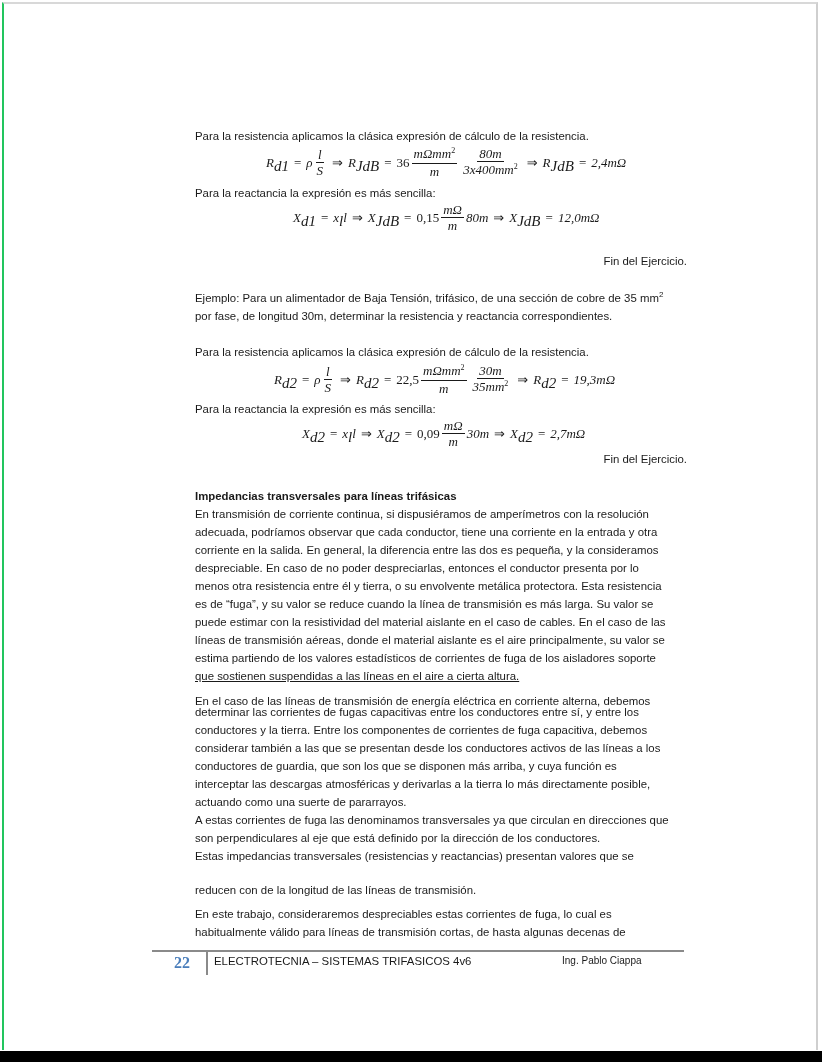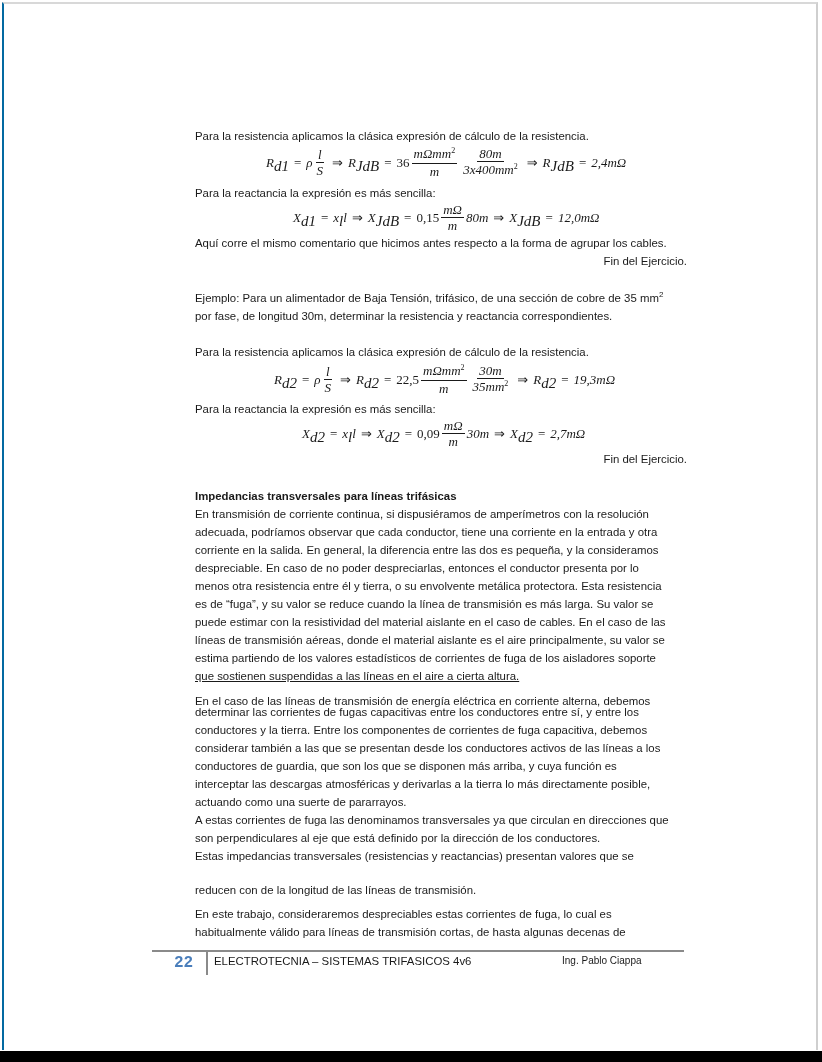--- a/index.html
+++ b/index.html
@@ -2,21 +2,21 @@
 <html><head>
 <meta charset="utf-8">
 <style>
   html, body { margin:0; padding:0; }
   body {
     width:822px; height:1062px; position:relative; overflow:hidden;
     background:#ffffff; font-family:"Liberation Sans", sans-serif; color:#1a1a1a;
   }
   .page {
     position:absolute; left:2px; top:2px; width:816px; height:1048px;
-    border-left:2px solid #0369a1; border-top:2px solid #d8d8d8; border-right:2px solid #cfcfcf;
+    border-left:2px solid #22c55e; border-top:2px solid #d8d8d8; border-right:2px solid #cfcfcf;
     box-sizing:border-box; background:#fff;
   }
   .bottom-bar { position:absolute; left:0; top:1051px; width:822px; height:11px; background:#000; }
   .txt {
     position:absolute; left:191px; width:492px;
     font-family:"Liberation Sans", sans-serif; font-size:11.4px; line-height:18px;
     white-space:nowrap; color:#1a1a1a;
   }
   .right { text-align:right; }
   .bold { font-weight:bold; }
@@ -27,21 +27,21 @@
   .math .up { font-style:normal; }
   .frac { display:inline-flex; flex-direction:column; align-items:center; vertical-align:middle; margin:0 2px; }
   .frac .num { border-bottom:1px solid #1a1a1a; padding:0 2px; line-height:15px; }
   .frac .den { padding:0 2px; line-height:15px; }
   .sub { font-size:15px; position:relative; top:4px; }
   .sup { font-size:8px; position:relative; top:-5px; }
   .op { font-style:normal; margin:0 5px; }
   .footer-line { position:absolute; left:148px; top:946px; width:532px; height:2px; background:#8a8a8a; }
   .footer-sep { position:absolute; left:202px; top:946px; width:2px; height:25px; background:#8a8a8a; }
   .page-num {
-    position:absolute; left:170px; top:950px; font-family:Liberation Mono, monospace;
+    position:absolute; left:170px; top:950px; font-family:Liberation Serif, serif;
     font-weight:bold; font-size:16px; color:#4a7ebb;
   }
   .footer-title { position:absolute; left:210px; top:951px; font-size:11.4px; font-family:"Liberation Sans", sans-serif;text-align:right; }
   .footer-author { position:absolute; left:558px; top:951px; font-size:10px; font-family:"Liberation Sans", sans-serif; }
 </style>
 </head>
 <body>
 
 <div class="page">
 
@@ -95,21 +95,20 @@
         <span class="den">m</span>
       </span>
     <span>80m</span>
     <span class="op">⇒</span>
     <span>X</span>
       <span class="sub">JdB</span>
     <span class="op">=</span>
     <span>12,0mΩ</span>
   </div>
 
-  <div class="txt" style="top:230px">Aquí corre el mismo comentario que hicimos antes respecto a la forma de agrupar los cables.</div>
   <div class="txt right" style="top:248px">Fin del Ejercicio.</div>
 
   <div class="txt" style="top:285px">
     <span>Ejemplo: Para un alimentador de Baja Tensión, trifásico, de una sección de cobre de 35 mm</span><span style="font-size:8px; position:relative; top:-5px;">2</span>
   </div>
   <div class="txt" style="top:303px">por fase, de longitud 30m, determinar la resistencia y reactancia correspondientes.</div>
 
   <div class="txt" style="top:339px">Para la resistencia aplicamos la clásica expresión de cálculo de la resistencia.</div>
 
   <div class="math" style="left:270px; top:359px;">

